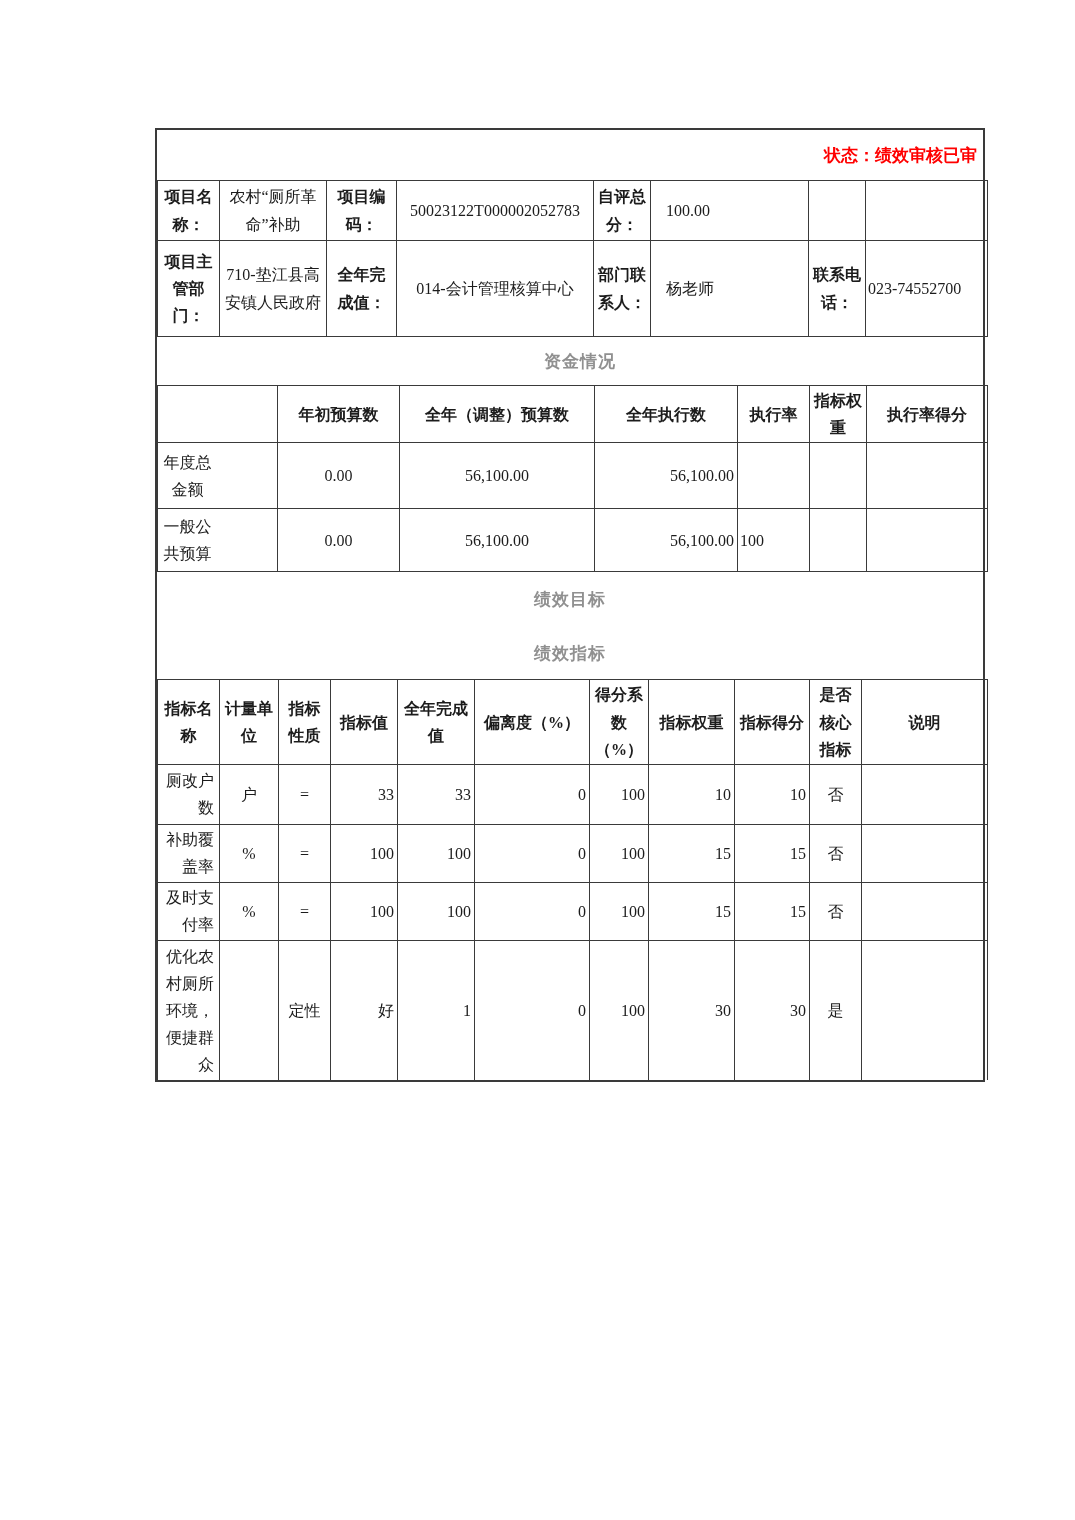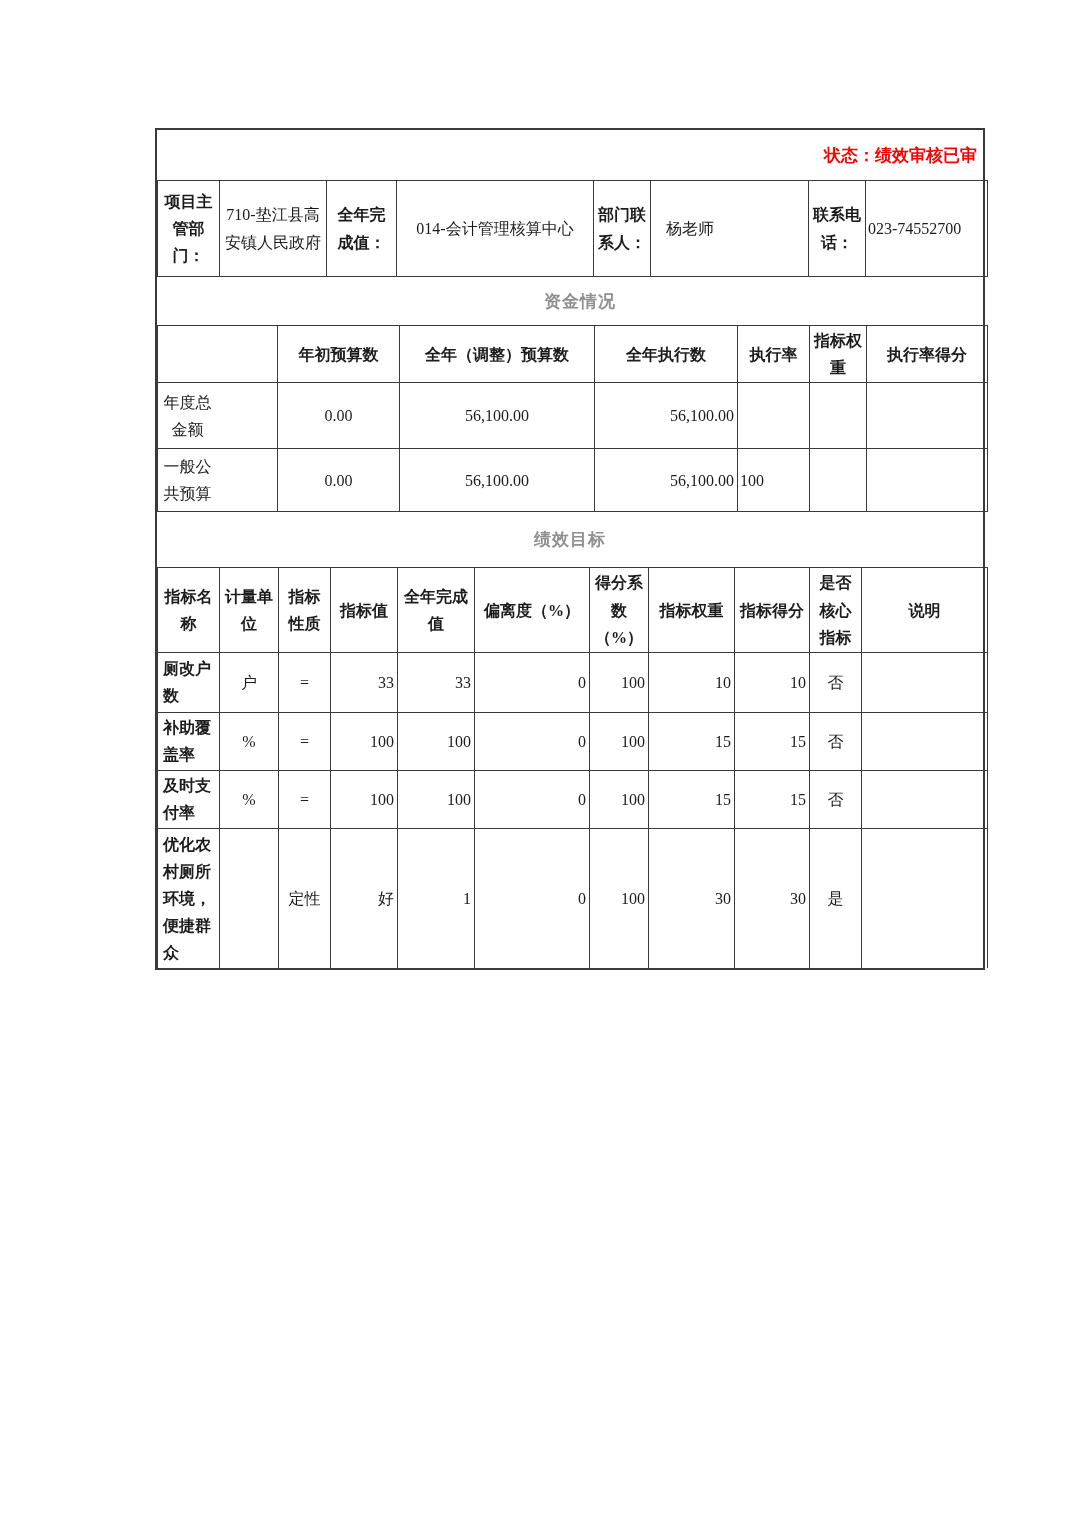--- a/index.html
+++ b/index.html
@@ -33,21 +33,21 @@
     box-sizing:border-box;word-break:break-all;
   }
   .b{font-weight:bold;}
   .c{text-align:center;}
   .l{text-align:left;}
   .r{text-align:right;padding-right:3px;}
   .top{vertical-align:top;}
   .pl{padding-left:15px;}
   .pl2{padding-left:2px;}
   .narrow{display:inline-block;width:3.2em;text-align:center;vertical-align:middle;}
-  .name-wrap{display:inline-block;width:3.2em;text-align:left;vertical-align:middle;font-weight:bold;}
+  .name-wrap{display:inline-block;width:3.2em;text-align:right;vertical-align:middle;}
   .last-row td{border-bottom:none;}
   .footer{
     position:absolute;left:0;top:1405px;width:1075px;text-align:center;
     font-size:16px;color:#4a4a4a;letter-spacing:2px;
   }
 </style>
 </head>
 <body>
 
 <div class="page">
@@ -62,20 +62,30 @@
         <col style="width:62px">
           <col style="width:107px">
           <col style="width:70px">
           <col style="width:197px">
         <col style="width:57px">
           <col style="width:158px">
           <col style="width:57px">
           <col style="width:122px">
       </colgroup>
       <tbody>
+          <tr style="height:60px">
+        <td class="c b">项目名称：</td>
+        <td class="c">农村“厕所革命”补助</td>
+        <td class="c b">项目编码：</td>
+        <td class="c">50023122T000002052783</td>
+        <td class="c b">自评总分：</td>
+        <td class="l pl">100.00</td>
+        <td></td>
+        <td></td>
+      </tr>
       <tr style="height:96px">
         <td class="c b">项目主管部门：</td>
         <td class="c">710-垫江县高安镇人民政府</td>
         <td class="c b">全年完成值：</td>
         <td class="c">014-会计管理核算中心</td>
         <td class="c b">部门联系人：</td>
         <td class="l pl">杨老师</td>
         <td class="c b">联系电话：</td>
         <td class="l pl2">023-74552700</td>
       </tr>
@@ -125,20 +135,23 @@
         <td class="r"></td>
       </tr>
     </tbody>
       </table>
 
     <div class="section-bar bar-goals">
       <span>绩效目标</span>
     </div>
 
 
+    <div class="section-bar bar-ind">
+      <span>绩效指标</span>
+    </div>
 
     <table>
       <colgroup>
         <col style="width:62px">
           <col style="width:59px">
           <col style="width:52px">
           <col style="width:67px">
         <col style="width:77px">
           <col style="width:115px">
           <col style="width:59px">

